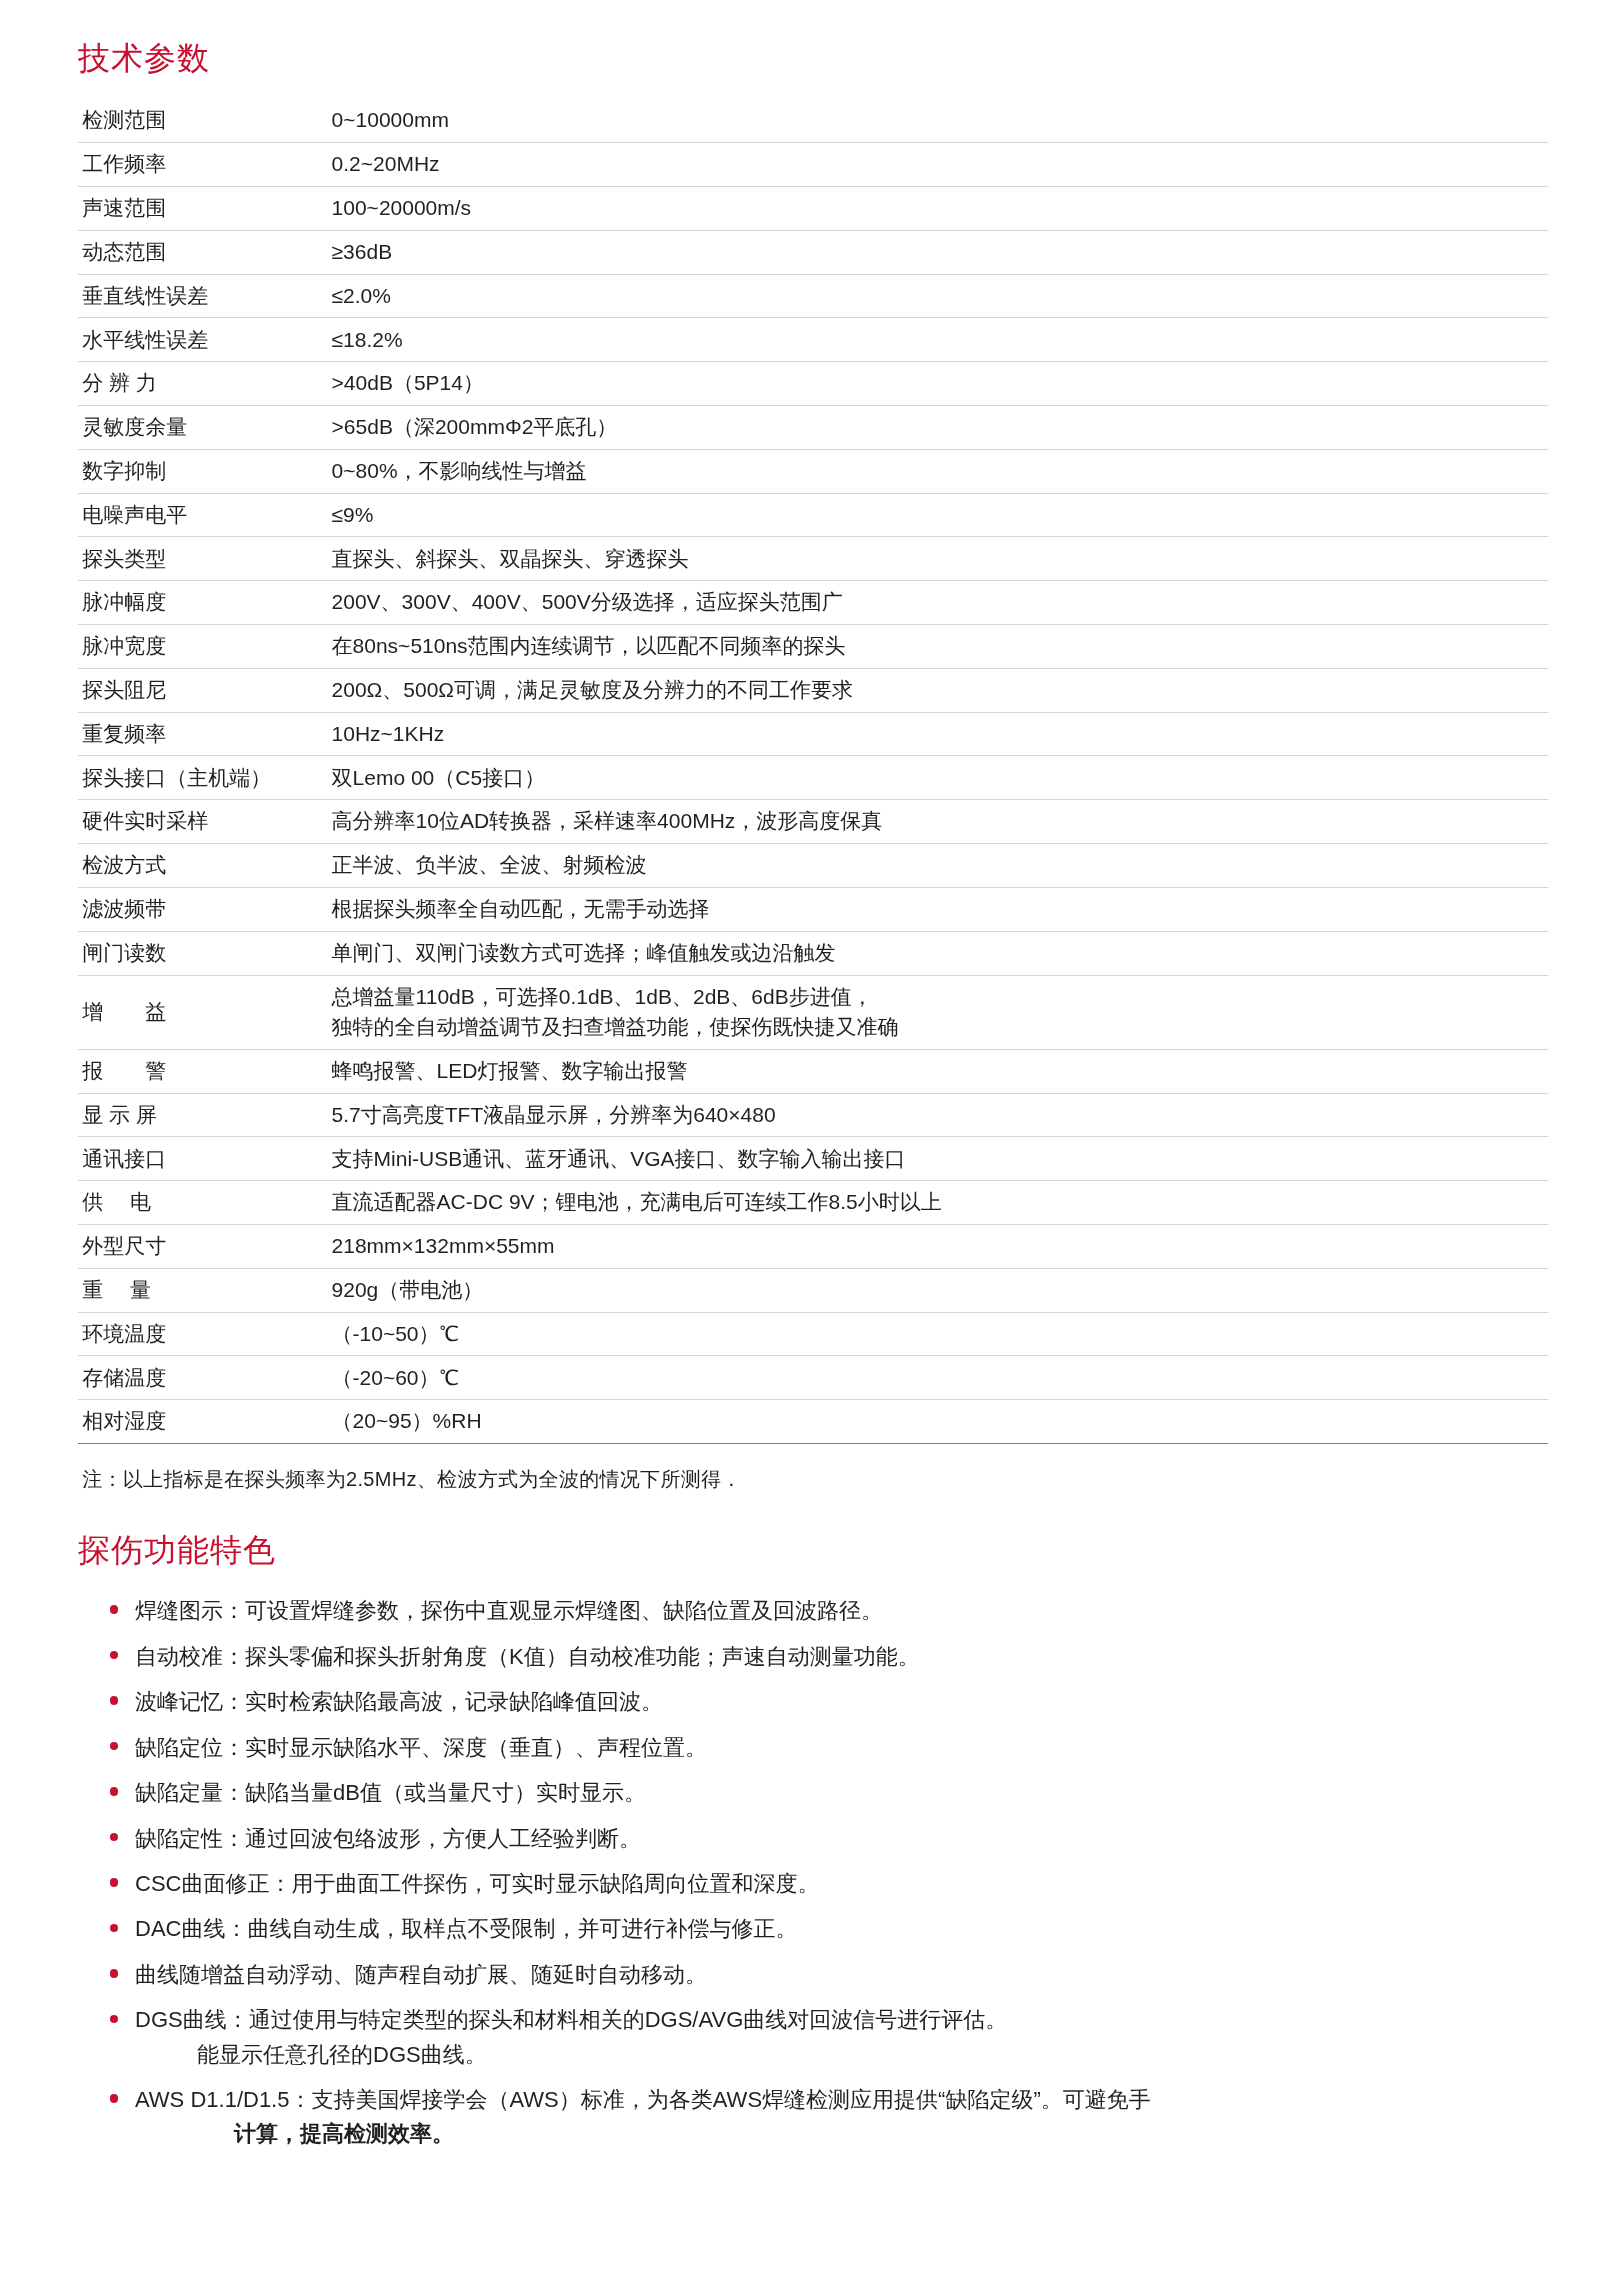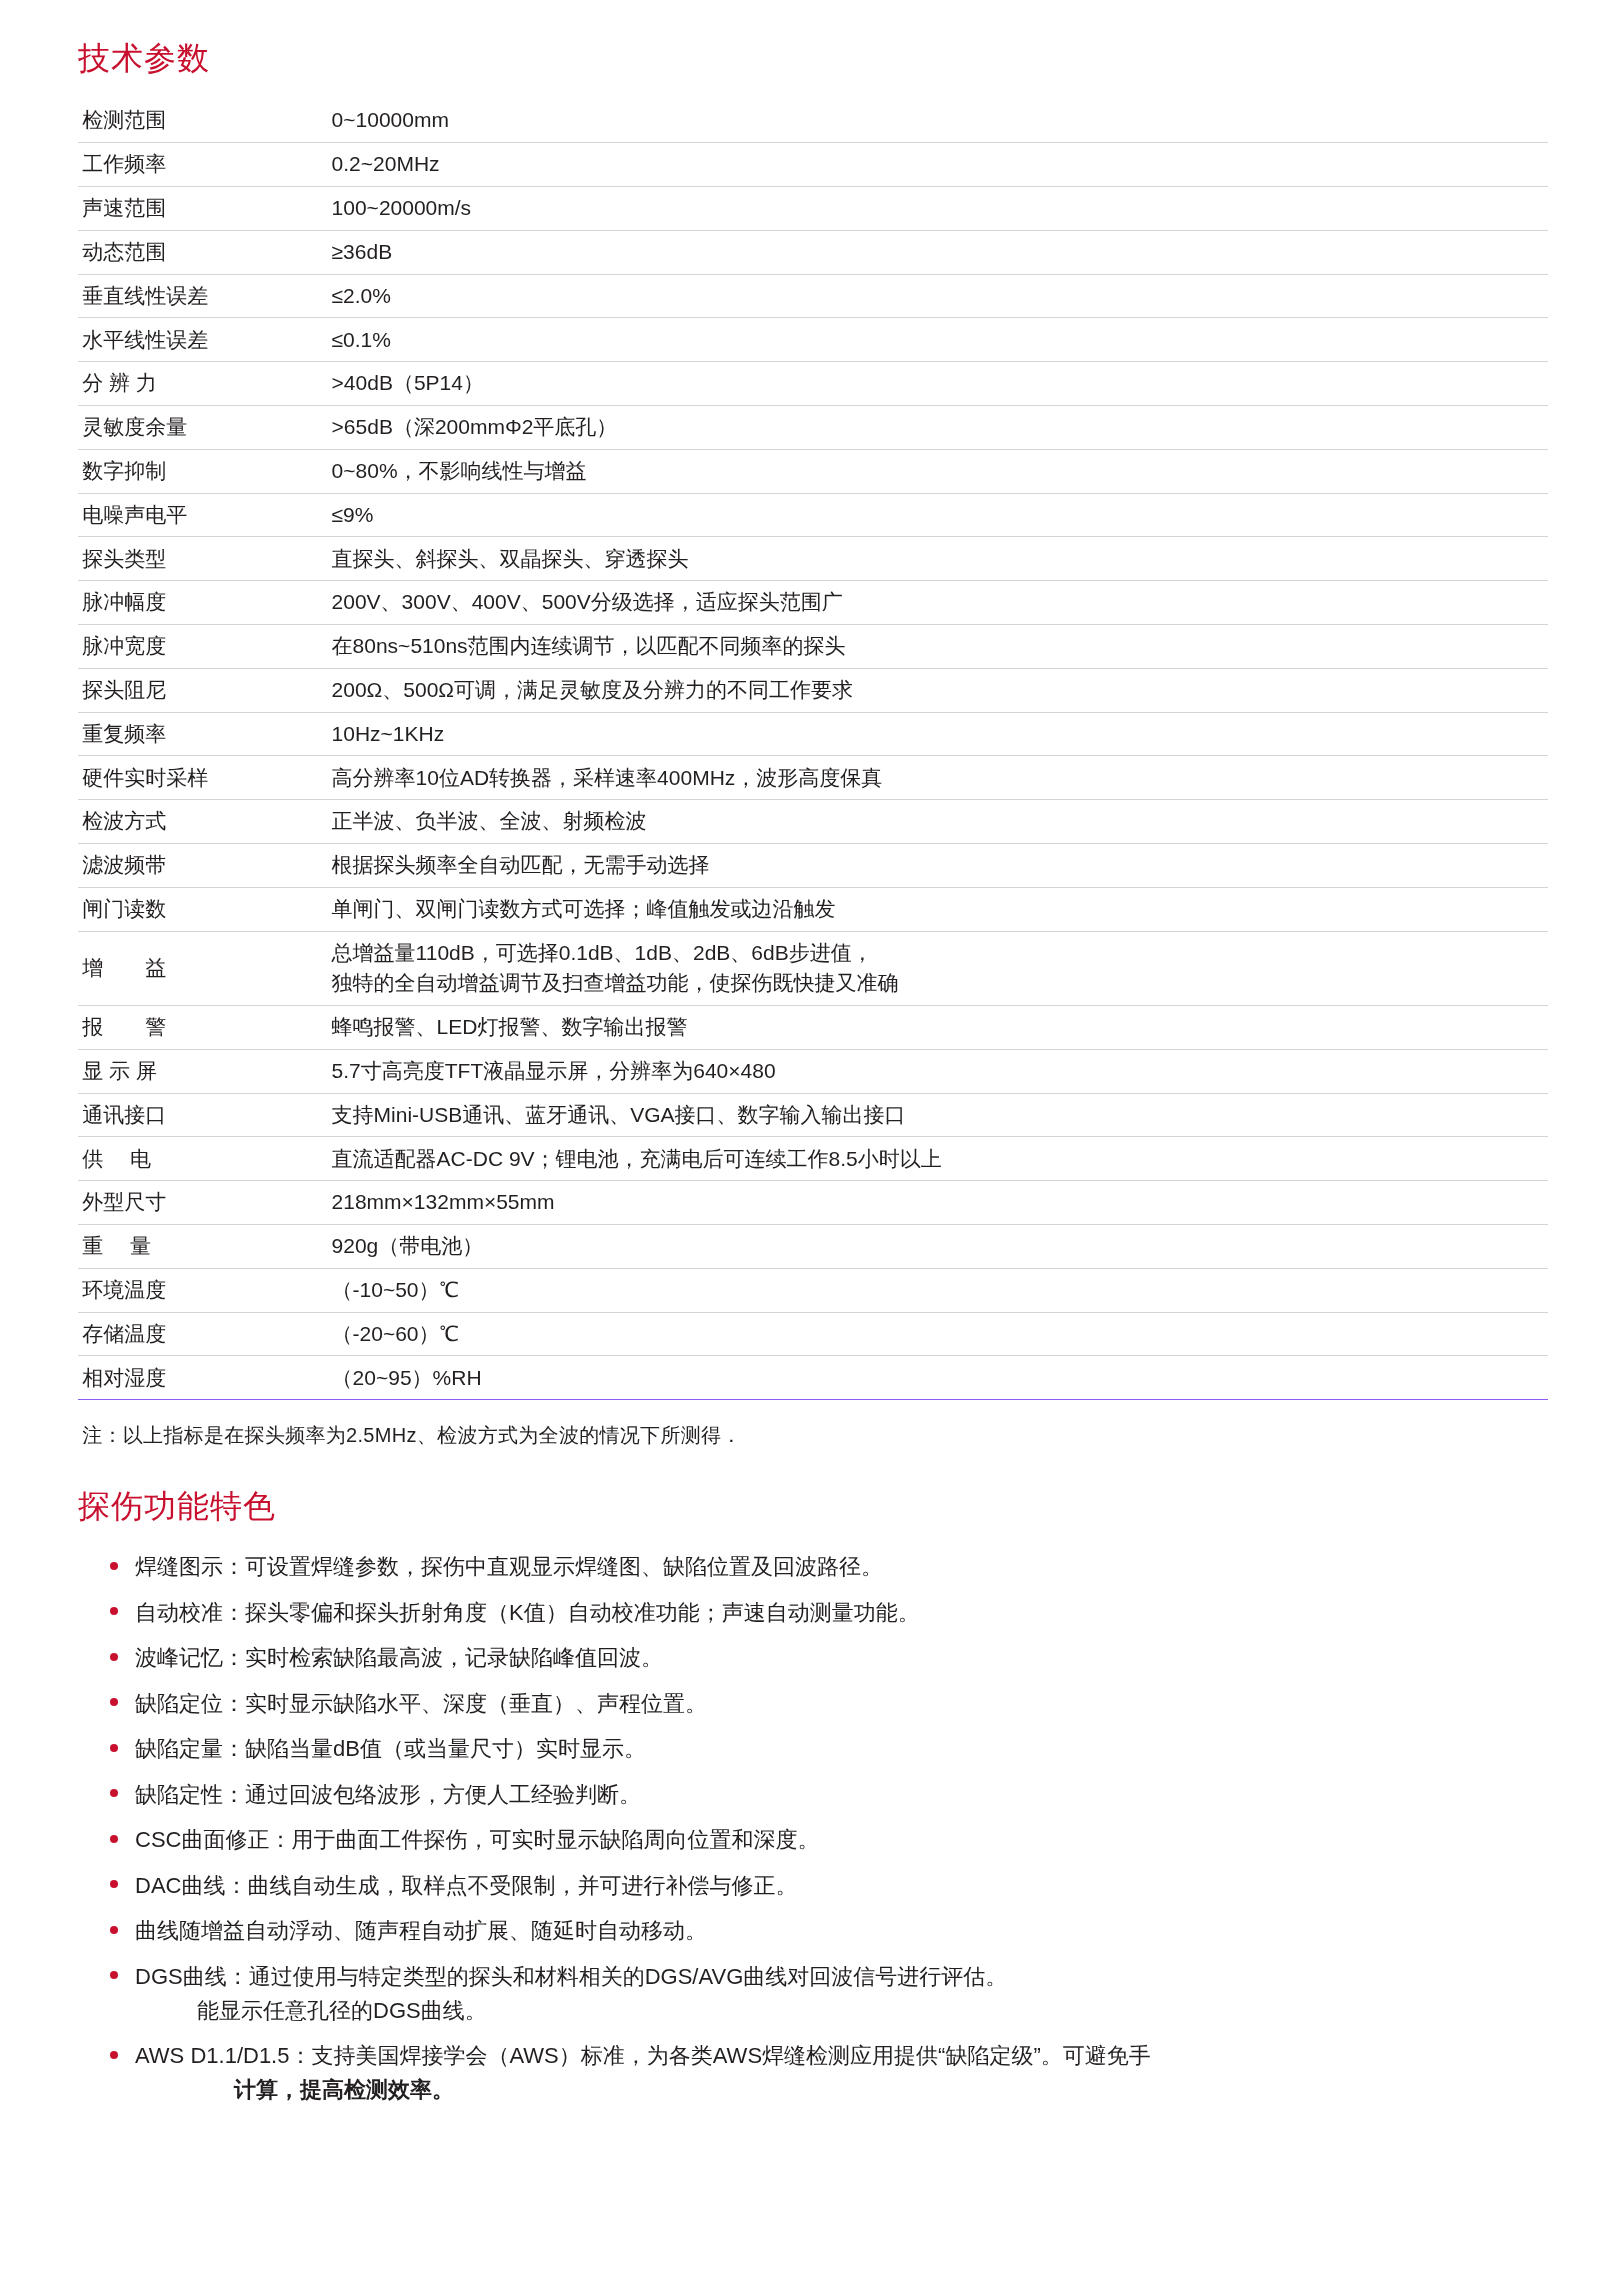--- a/index.html
+++ b/index.html
@@ -123,21 +123,21 @@
         <tr>
           <td class="label">动态范围</td>
           <td class="value">≥36dB</td>
         </tr>
         <tr>
           <td class="label">垂直线性误差</td>
           <td class="value">≤2.0%</td>
         </tr>
         <tr>
           <td class="label">水平线性误差</td>
-          <td class="value">≤0.1%</td>
+          <td class="value">≤18.2%</td>
         </tr>
         <tr>
           <td class="label">分 辨 力</td>
           <td class="value">&gt;40dB（5P14）</td>
         </tr>
         <tr>
           <td class="label">灵敏度余量</td>
           <td class="value">&gt;65dB（深200mmΦ2平底孔）</td>
         </tr>
         <tr>
@@ -160,20 +160,24 @@
           <td class="label">脉冲宽度</td>
           <td class="value">在80ns~510ns范围内连续调节，以匹配不同频率的探头</td>
         </tr>
         <tr>
           <td class="label">探头阻尼</td>
           <td class="value">200Ω、500Ω可调，满足灵敏度及分辨力的不同工作要求</td>
         </tr>
         <tr>
           <td class="label">重复频率</td>
           <td class="value">10Hz~1KHz</td>
+        </tr>
+        <tr>
+          <td class="label">探头接口（主机端）</td>
+          <td class="value">双Lemo 00（C5接口）</td>
         </tr>
         <tr>
           <td class="label">硬件实时采样</td>
           <td class="value">高分辨率10位AD转换器，采样速率400MHz，波形高度保真</td>
         </tr>
         <tr>
           <td class="label">检波方式</td>
           <td class="value">正半波、负半波、全波、射频检波</td>
         </tr>
         <tr>

